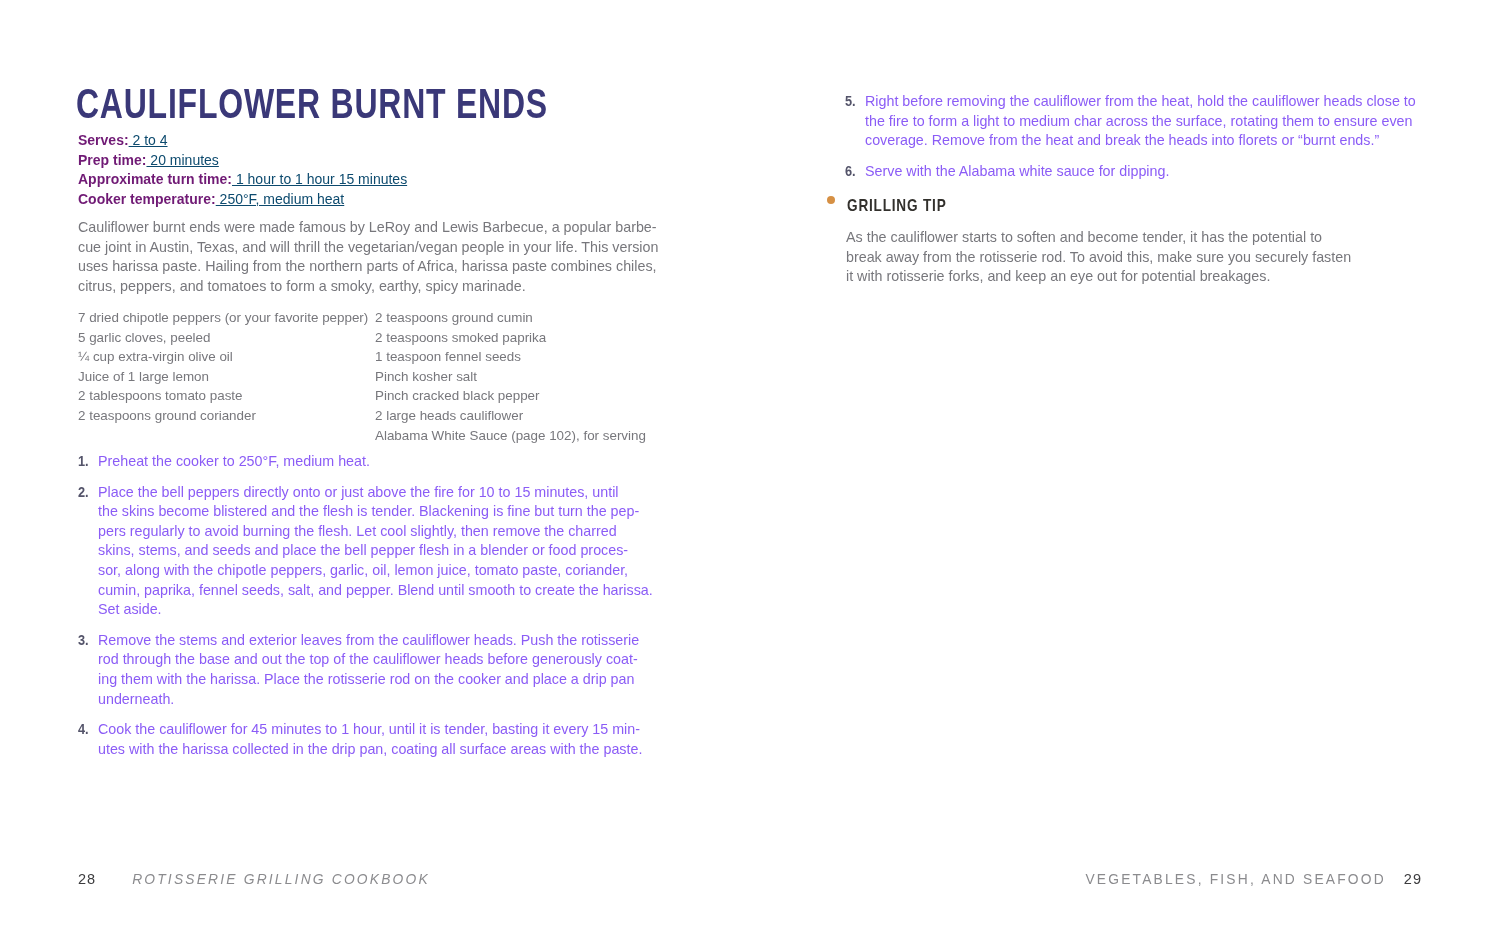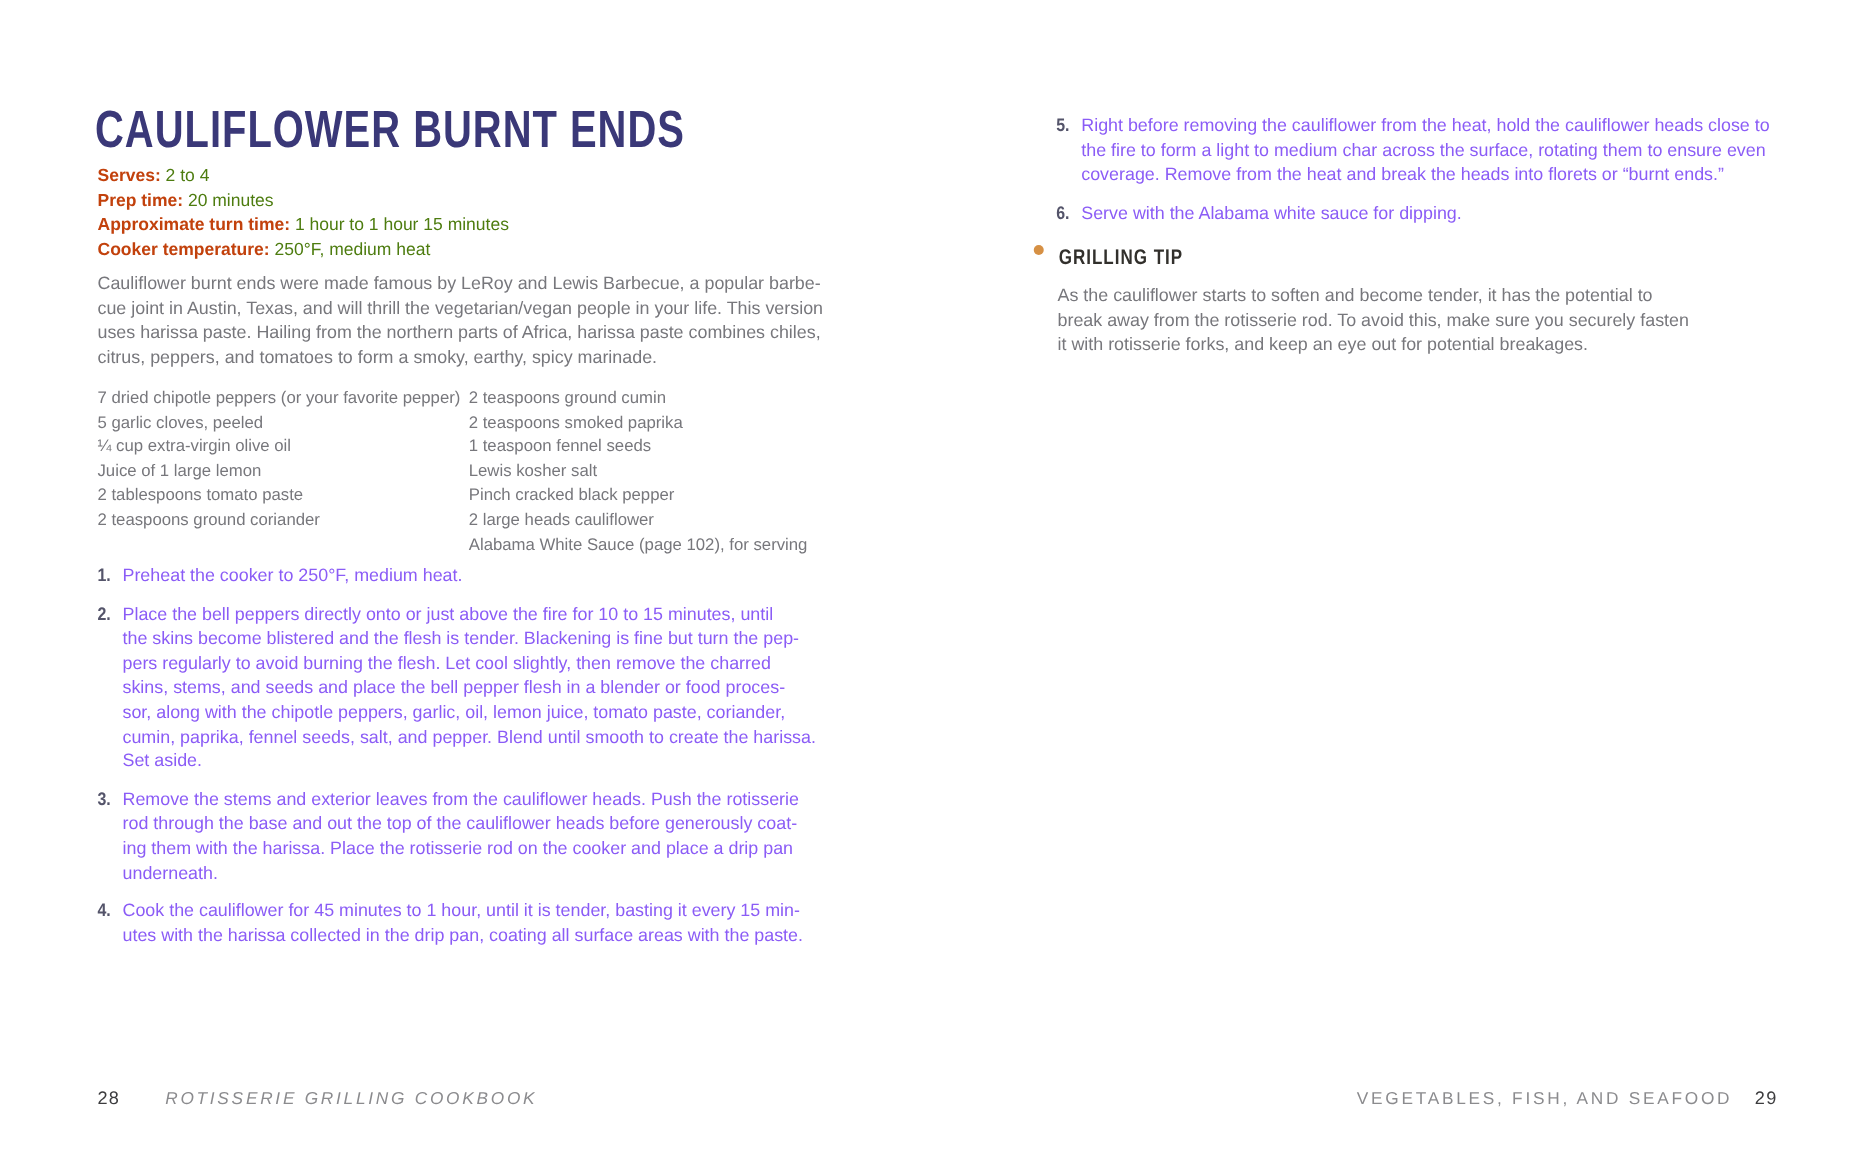--- a/index.html
+++ b/index.html
@@ -9,22 +9,22 @@
 
   
   .recipe-title {
     position: absolute; left: 76px; top: 80px;
     font-size: 41px; font-weight: 800; color: #3a3878;
     letter-spacing: 1px; white-space: nowrap;
     transform: scaleX(0.78) scaleY(1.02); transform-origin: left top;
   }
   .meta-block { position: absolute; left: 78px; top: 131px; font-size: 14px; line-height: 19.5px; }
   .meta-row { white-space: nowrap; }
-  .meta-label { color: #c2410c; font-weight: bold; }
-  .meta-value { color: #4d7c0f; }
+  .meta-label { color: #701a75; font-weight: bold; }
+  .meta-value { color: #0c4a6e; text-decoration: underline; }
 
   .intro {
     position: absolute; left: 78px; top: 218px; width: 600px;
     font-size: 14.3px; line-height: 19.6px; color: #77777c; white-space: pre-line;
   }
 
   .ingredients { position: absolute; left: 78px; top: 308px; width: 600px; }
   .ing-col { position: absolute; top: 0; font-size: 13.4px; line-height: 19.6px; color: #77777c; }
   .ing-col.col1 { left: 0; }
   .ing-col.col2 { left: 297px; }
@@ -92,21 +92,21 @@
       <div class="ing-item">5 garlic cloves, peeled</div>
       <div class="ing-item">¼ cup extra-virgin olive oil</div>
       <div class="ing-item">Juice of 1 large lemon</div>
       <div class="ing-item">2 tablespoons tomato paste</div>
       <div class="ing-item">2 teaspoons ground coriander</div>
     </div>
     <div class="ing-col col2">
       <div class="ing-item">2 teaspoons ground cumin</div>
       <div class="ing-item">2 teaspoons smoked paprika</div>
       <div class="ing-item">1 teaspoon fennel seeds</div>
-      <div class="ing-item">Lewis kosher salt</div>
+      <div class="ing-item">Pinch kosher salt</div>
       <div class="ing-item">Pinch cracked black pepper</div>
       <div class="ing-item">2 large heads cauliflower</div>
       <div class="ing-item">Alabama White Sauce (page 102), for serving</div>
     </div>
   </div>
 
   <div class="steps-left">
     <div class="step">
       <span class="step-num">1.</span>
       <div class="step-text">Preheat the cooker to 250°F, medium heat.</div>

